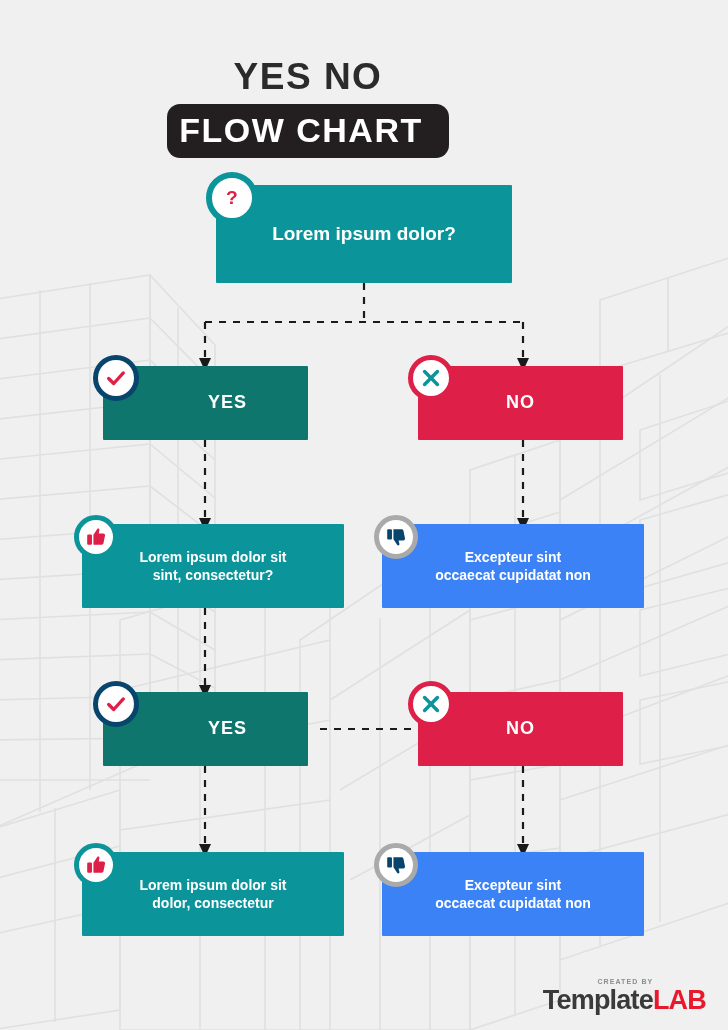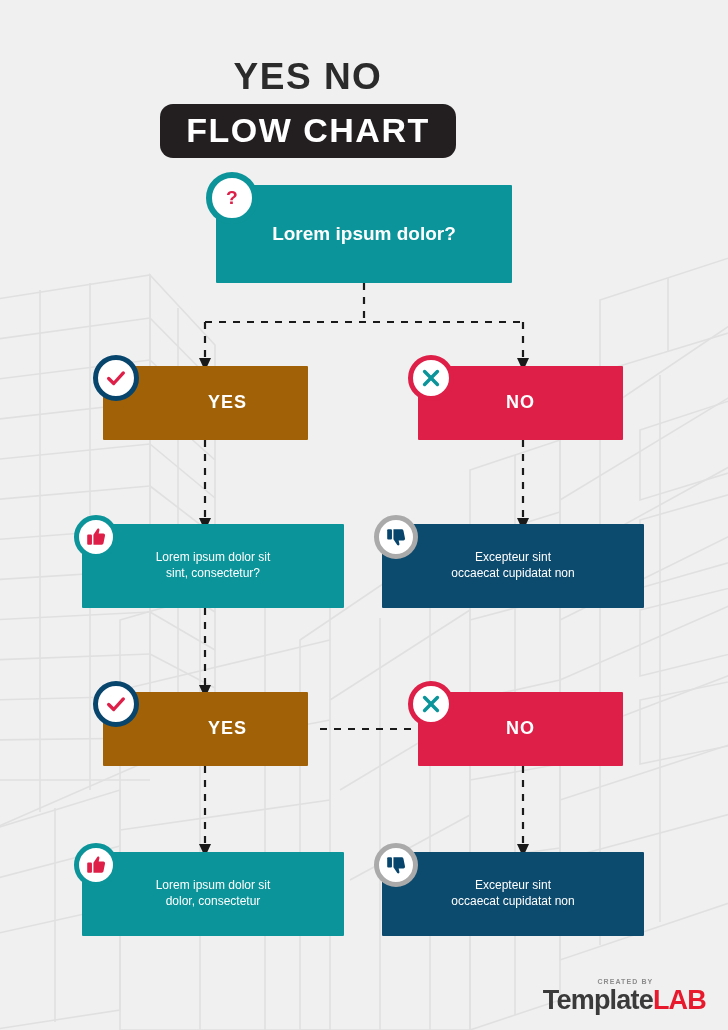--- a/index.html
+++ b/index.html
@@ -47,21 +47,21 @@
     font-weight: bold;
     letter-spacing: 1.5px;
     color: #2b2b2b;
     line-height: 42px;
   }
   .title-line2-pill {
     display: inline-block;
     background: #231f20;
     color: #ffffff;
     border-radius: 13px;
-    padding: 7px 26px 9px 26px;
+    padding: 7px 26px 9px 12px;
     font-size: 34px;
     font-weight: bold;
     letter-spacing: 1.5px;
     line-height: 38px;
     margin-top: 6px;
   }
 
   
   .node {
     position: absolute;
@@ -73,27 +73,27 @@
     text-align: center;
     color: #ffffff;
     z-index: 4;
   }
   .node .node-label {
     display: block;
     padding: 0 30px;
     line-height: 1.32;
   }
   .node.teal   { background: #0b9499; }
-  .node.navy   { background: #a16207; padding-left: 44px; }
+  .node.navy   { background: #0f766e; padding-left: 44px; }
   .node.red    { background: #de1f48; align-items: center; }
-  .node.grey   { background: #0c4a6e; }
+  .node.grey   { background: #3b82f6; }
 
   .lbl-question { font-size: 19px; font-weight: bold; }
   .lbl-yesno    { font-size: 18px; font-weight: bold; letter-spacing: 1px; }
-  .lbl-body     { font-size: 12px; font-weight: normal; }
+  .lbl-body     { font-size: 14px; font-weight: bold; }
 
   
   .badge {
     position: absolute;
     border-radius: 50%;
     background: #ffffff;
     box-sizing: border-box;
     display: flex;
     align-items: center;
     justify-content: center;

